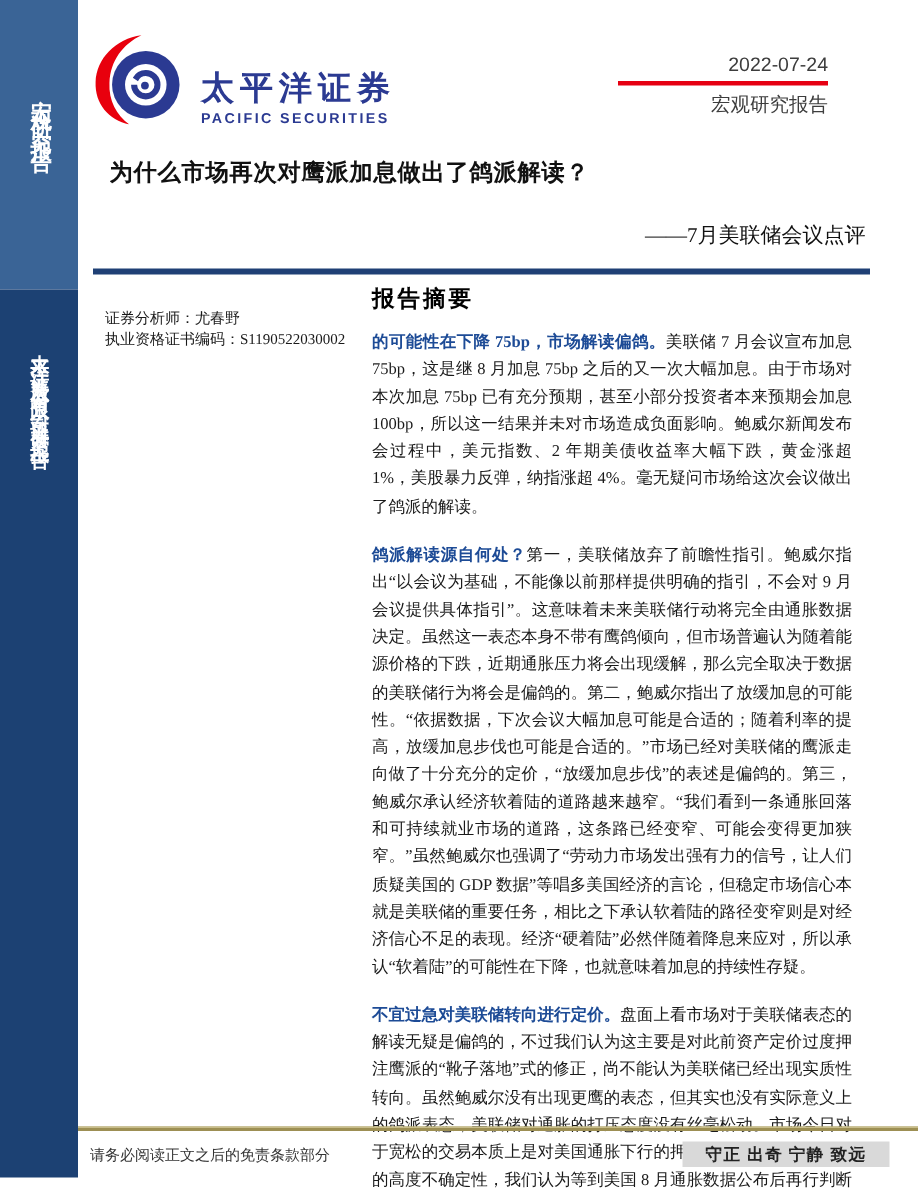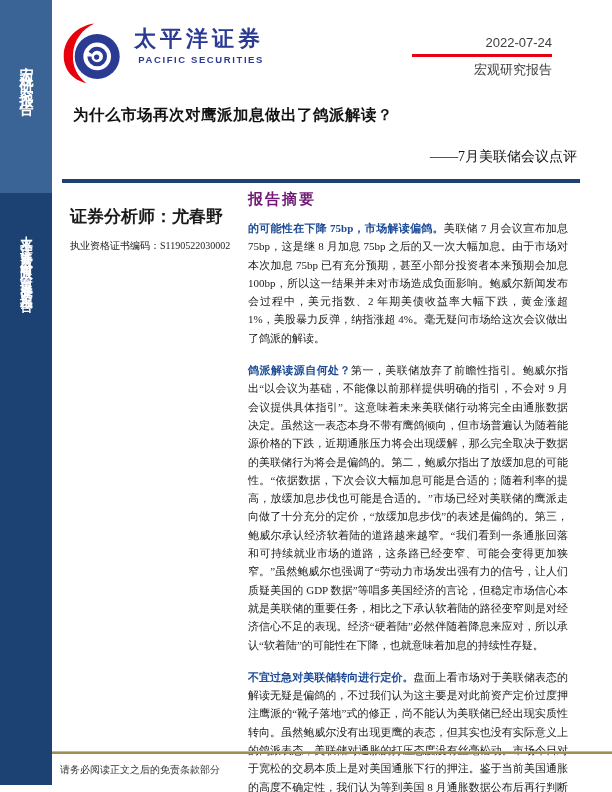--- a/index.html
+++ b/index.html
@@ -24,21 +24,21 @@
   }
   .vtext{
     writing-mode:vertical-rl;text-orientation:upright;
     color:#ffffff;font-weight:bold;
   }
   .side-top .vtext{font-size:14px;letter-spacing:7px;margin-top:55px;}
   .side-bottom .vtext{font-size:12.5px;letter-spacing:4px;margin-top:33px;}
   
   .logo-wrap{position:absolute;left:62px;top:23px;display:flex;align-items:flex-start;}
   .logo-mark{width:60px;height:60px;}
-  .logo-text{margin-left:12px;margin-top:3px;text-align:right;}
+  .logo-text{margin-left:12px;margin-top:23px;}
   .logo-cn{
     font-family:"Liberation Sans","DejaVu Sans",sans-serif;
     font-size:22px;font-weight:bold;color:#2b3a92;letter-spacing:4px;line-height:26px;
   }
   .logo-en{
     font-family:"Liberation Sans","DejaVu Sans",sans-serif;
     font-size:9.5px;font-weight:bold;color:#2b3a92;letter-spacing:1.6px;margin-top:2px;
   }
   .hdr-date{
     position:absolute;top:35px;left:412px;width:140px;
@@ -57,24 +57,24 @@
     font-size:15.5px;font-weight:bold;color:#111111;letter-spacing:0.5px;
   }
   .doc-subtitle{
     position:absolute;left:240px;top:148px;width:337px;
     text-align:right;font-size:14px;font-weight:normal;color:#111111;
   }
   .title-rule{position:absolute;left:62px;top:179px;width:518px;height:4px;background:#1f4075;}
   
   .analyst{position:absolute;left:70px;top:205px;width:175px;color:#1a1a1a;}
   .analyst .row{margin-bottom:9px;font-size:10px;}
-  .analyst .row.first{font-size:17px;font-weight:bold;margin-bottom:11px;}
+  .analyst .row.first{font-size:10px;font-weight:normal;margin-bottom:0;}
   
   .summary{position:absolute;left:248px;top:190px;width:320px;}
-  .summary-heading{font-size:15px;font-weight:bold;color:#701a75;letter-spacing:2px;margin:0 0 10px 0;}
+  .summary-heading{font-size:15px;font-weight:bold;color:#000000;letter-spacing:2px;margin:0 0 10px 0;}
   .para{
     font-size:11px;line-height:18.3px;color:#1a1a1a;
     text-align:justify;margin:0 0 14px 0;
   }
   .para .lead{font-weight:bold;color:#1d4b96;}
   
   .gold-rule{position:absolute;left:52px;top:751px;width:560px;height:2px;background:#9d8f53;border-top:1px solid #c8bd8a;}
   .foot-disclaimer{position:absolute;left:60px;top:763px;font-size:10px;color:#333333;}
   .foot-slogan{
     position:absolute;top:761px;left:455px;width:130px;
@@ -123,14 +123,15 @@
 
   <div class="summary">
     <div class="summary-heading">报告摘要</div>
     <p class="para"><span class="lead">的可能性在下降 75bp，市场解读偏鸽。</span><span>美联储 7 月会议宣布加息 75bp，这是继 8 月加息 75bp 之后的又一次大幅加息。由于市场对本次加息 75bp 已有充分预期，甚至小部分投资者本来预期会加息 100bp，所以这一结果并未对市场造成负面影响。鲍威尔新闻发布会过程中，美元指数、2 年期美债收益率大幅下跌，黄金涨超 1%，美股暴力反弹，纳指涨超 4%。毫无疑问市场给这次会议做出了鸽派的解读。</span></p>
     <p class="para"><span class="lead">鸽派解读源自何处？</span><span>第一，美联储放弃了前瞻性指引。鲍威尔指出“以会议为基础，不能像以前那样提供明确的指引，不会对 9 月会议提供具体指引”。这意味着未来美联储行动将完全由通胀数据决定。虽然这一表态本身不带有鹰鸽倾向，但市场普遍认为随着能源价格的下跌，近期通胀压力将会出现缓解，那么完全取决于数据的美联储行为将会是偏鸽的。第二，鲍威尔指出了放缓加息的可能性。“依据数据，下次会议大幅加息可能是合适的；随着利率的提高，放缓加息步伐也可能是合适的。”市场已经对美联储的鹰派走向做了十分充分的定价，“放缓加息步伐”的表述是偏鸽的。第三，鲍威尔承认经济软着陆的道路越来越窄。“我们看到一条通胀回落和可持续就业市场的道路，这条路已经变窄、可能会变得更加狭窄。”虽然鲍威尔也强调了“劳动力市场发出强有力的信号，让人们质疑美国的 GDP 数据”等唱多美国经济的言论，但稳定市场信心本就是美联储的重要任务，相比之下承认软着陆的路径变窄则是对经济信心不足的表现。经济“硬着陆”必然伴随着降息来应对，所以承认“软着陆”的可能性在下降，也就意味着加息的持续性存疑。</span></p>
     <p class="para"><span class="lead">不宜过急对美联储转向进行定价。</span><span>盘面上看市场对于美联储表态的解读无疑是偏鸽的，不过我们认为这主要是对此前资产定价过度押注鹰派的“靴子落地”式的修正，尚不能认为美联储已经出现实质性转向。虽然鲍威尔没有出现更鹰的表态，但其实也没有实际意义上的鸽派表态，美联储对通胀的打压态度没有丝毫松动。市场今日对于宽松的交易本质上是对美国通胀下行的押注。鉴于当前美国通胀的高度不确定性，我们认为等到美国 8 月通胀数据公布后再行判断更为稳妥。当前海外资产定价的核心矛盾是美国经济的“弱预期与强现实”。在这一矛盾之下资产价格的博弈将是非常剧烈的，波动率也会大大增加。基于</span></p>
   </div>
 
   <div class="gold-rule"></div>
   <div class="foot-disclaimer">请务必阅读正文之后的免责条款部分</div>
+  <div class="foot-slogan">守正 出奇 宁静 致远</div>
 
 </div>
 
 </body></html>

